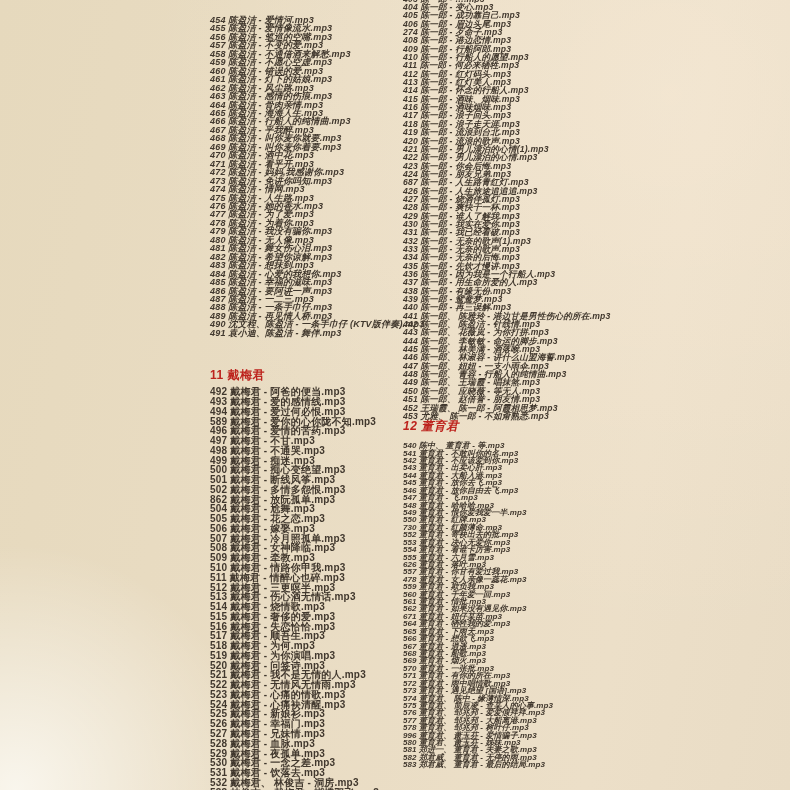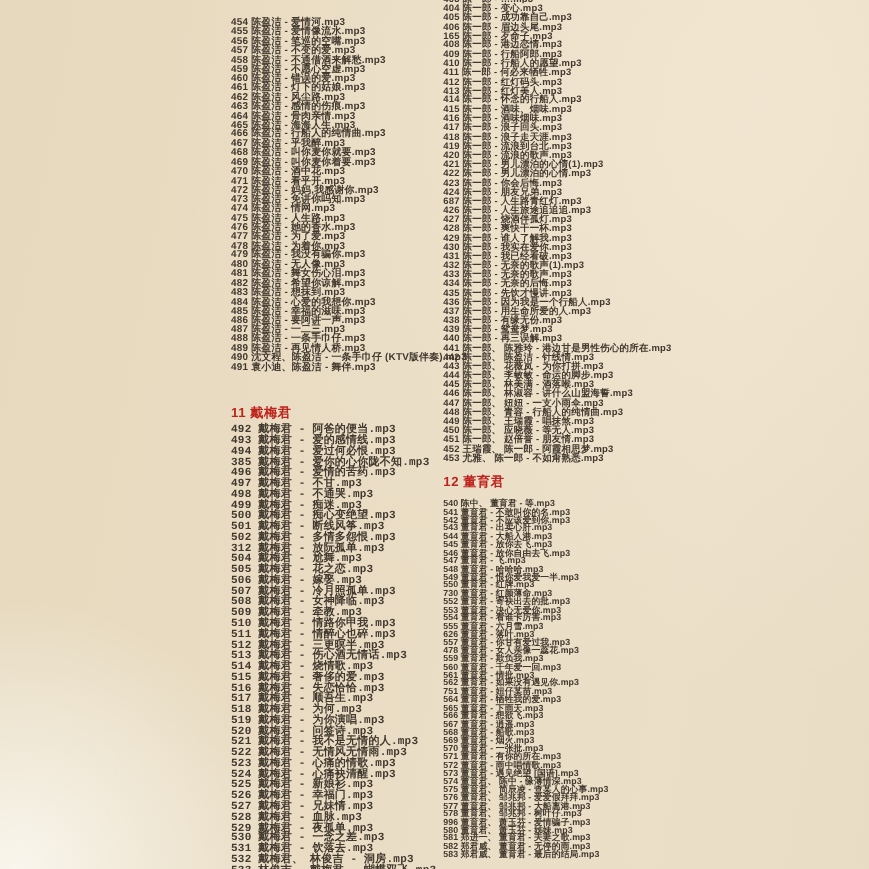--- a/index.html
+++ b/index.html
@@ -25,34 +25,34 @@
   }
   .col-left{left:210px;top:12px;width:200px;}
   .col-right{left:403px;top:0;width:235px;}
   .sec-header{
     font-weight:bold;
     font-size:12px;
     line-height:13px;
     letter-spacing:0.5px;
   }
   .row{letter-spacing:0.2px;}
-  .listA{margin-top:4px;}
+  .listA{margin-top:4px;font-style:italic;}
   .listA .row{font-size:9px;line-height:8.45px;}
   .hdr2{margin-top:14px;}
   .listB{margin-top:5px;}
-  .listB .row{font-size:10px;line-height:9.76px;font-family:Liberation Mono, monospace;}
+  .listB .row{font-size:10px;line-height:9.76px;}
   .clipped-line{
     height:3px;overflow:hidden;
   }
   .clipped-line .inner{
     font-size:8.6px;line-height:8.35px;margin-top:-5.4px;
     letter-spacing:0.2px;
   }
   .listC .row{font-size:8.6px;line-height:8.35px;}
-  .hdr3{margin-top:12px;}
+  .hdr3{}
   .listD{margin-top:9px;}
   .listD .row{font-size:8px;line-height:7.42px;letter-spacing:0.1px;}
 </style>
 </head>
 <body>
 
 <div class="page">
 
   <div class="col col-left" style="color: rgb(65, 56, 46);">
     <div class="listA">
@@ -93,29 +93,29 @@
         <div class="row">488 陈盈洁 - 一条手巾仔.mp3</div>
         <div class="row">489 陈盈洁 - 再见情人桥.mp3</div>
         <div class="row">490 沈文程、陈盈洁 - 一条手巾仔 (KTV版伴奏).mp3</div>
         <div class="row">491 袁小迪、陈盈洁 - 舞伴.mp3</div>
       </div>
     <div class="sec-header hdr2" id="hdr11" style="color: rgb(189, 35, 29); margin-top: 32px;">11 戴梅君</div>
     <div class="listB">
         <div class="row">492 戴梅君 - 阿爸的便当.mp3</div>
         <div class="row">493 戴梅君 - 爱的感情线.mp3</div>
         <div class="row">494 戴梅君 - 爱过何必恨.mp3</div>
-        <div class="row">385 戴梅君 - 爱你的心你陇不知.mp3</div>
+        <div class="row">589 戴梅君 - 爱你的心你陇不知.mp3</div>
         <div class="row">496 戴梅君 - 爱情的苦药.mp3</div>
         <div class="row">497 戴梅君 - 不甘.mp3</div>
         <div class="row">498 戴梅君 - 不通哭.mp3</div>
         <div class="row">499 戴梅君 - 痴迷.mp3</div>
         <div class="row">500 戴梅君 - 痴心变绝望.mp3</div>
         <div class="row">501 戴梅君 - 断线风筝.mp3</div>
         <div class="row">502 戴梅君 - 多情多怨恨.mp3</div>
-        <div class="row">312 戴梅君 - 放阮孤单.mp3</div>
+        <div class="row">862 戴梅君 - 放阮孤单.mp3</div>
         <div class="row">504 戴梅君 - 尬舞.mp3</div>
         <div class="row">505 戴梅君 - 花之恋.mp3</div>
         <div class="row">506 戴梅君 - 嫁娶.mp3</div>
         <div class="row">507 戴梅君 - 冷月照孤单.mp3</div>
         <div class="row">508 戴梅君 - 女神降临.mp3</div>
         <div class="row">509 戴梅君 - 牵教.mp3</div>
         <div class="row">510 戴梅君 - 情路你甲我.mp3</div>
         <div class="row">511 戴梅君 - 情醉心也碎.mp3</div>
         <div class="row">512 戴梅君 - 三更暝半.mp3</div>
         <div class="row">513 戴梅君 - 伤心酒无情话.mp3</div>
@@ -135,29 +135,29 @@
         <div class="row">527 戴梅君 - 兄妹情.mp3</div>
         <div class="row">528 戴梅君 - 血脉.mp3</div>
         <div class="row">529 戴梅君 - 夜孤单.mp3</div>
         <div class="row">530 戴梅君 - 一念之差.mp3</div>
         <div class="row">531 戴梅君 - 饮落去.mp3</div>
         <div class="row">532 戴梅君、 林俊吉 - 洞房.mp3</div>
         <div class="row">533 林俊吉、 戴梅君 - 蝴蝶双飞.mp3</div>
       </div>
   </div>
 
-  <div class="col col-right" style="color: rgb(65, 56, 46);">
+  <div class="col col-right" style="color: rgb(65, 56, 46); font-style: italic;">
     <div class="clipped-line">
       <div class="inner">403 陈一郎 - ….mp3</div>
     </div>
     <div class="listC">
         <div class="row">404 陈一郎 - 变心.mp3</div>
         <div class="row">405 陈一郎 - 成功靠自己.mp3</div>
         <div class="row">406 陈一郎 - 眉边头尾.mp3</div>
-        <div class="row">165 陈一郎 - 歹命子.mp3</div>
+        <div class="row">274 陈一郎 - 歹命子.mp3</div>
         <div class="row">408 陈一郎 - 港边恋情.mp3</div>
         <div class="row">409 陈一郎 - 行船阿郎.mp3</div>
         <div class="row">410 陈一郎 - 行船人的愿望.mp3</div>
         <div class="row">411 陈一郎 - 何必来牺牲.mp3</div>
         <div class="row">412 陈一郎 - 红灯码头.mp3</div>
         <div class="row">413 陈一郎 - 红灯美人.mp3</div>
         <div class="row">414 陈一郎 - 怀念的行船人.mp3</div>
         <div class="row">415 陈一郎 - 酒味、烟味.mp3</div>
         <div class="row">416 陈一郎 - 酒味烟味.mp3</div>
         <div class="row">417 陈一郎 - 浪子回头.mp3</div>
@@ -216,21 +216,21 @@
         <div class="row">553 董育君 - 决心无爱你.mp3</div>
         <div class="row">554 董育君 - 看谁卡厉害.mp3</div>
         <div class="row">555 董育君 - 六月雪.mp3</div>
         <div class="row">626 董育君 - 落叶.mp3</div>
         <div class="row">557 董育君 - 你甘有爱过我.mp3</div>
         <div class="row">478 董育君 - 女人亲像一蕊花.mp3</div>
         <div class="row">559 董育君 - 欺负我.mp3</div>
         <div class="row">560 董育君 - 千年爱一回.mp3</div>
         <div class="row">561 董育君 - 情批.mp3</div>
         <div class="row">562 董育君 - 如果没有遇见你.mp3</div>
-        <div class="row">751 董育君 - 妞仔某苗.mp3</div>
+        <div class="row">671 董育君 - 妞仔某苗.mp3</div>
         <div class="row">564 董育君 - 牺牲我的爱.mp3</div>
         <div class="row">565 董育君 - 下雨天.mp3</div>
         <div class="row">566 董育君 - 想欲飞.mp3</div>
         <div class="row">567 董育君 - 逍遥.mp3</div>
         <div class="row">568 董育君 - 船歌.mp3</div>
         <div class="row">569 董育君 - 烟火.mp3</div>
         <div class="row">570 董育君 - 一张批.mp3</div>
         <div class="row">571 董育君 - 有你的所在.mp3</div>
         <div class="row">572 董育君 - 雨中唱情歌.mp3</div>
         <div class="row">573 董育君 - 遇见绝望 [国语].mp3</div>

